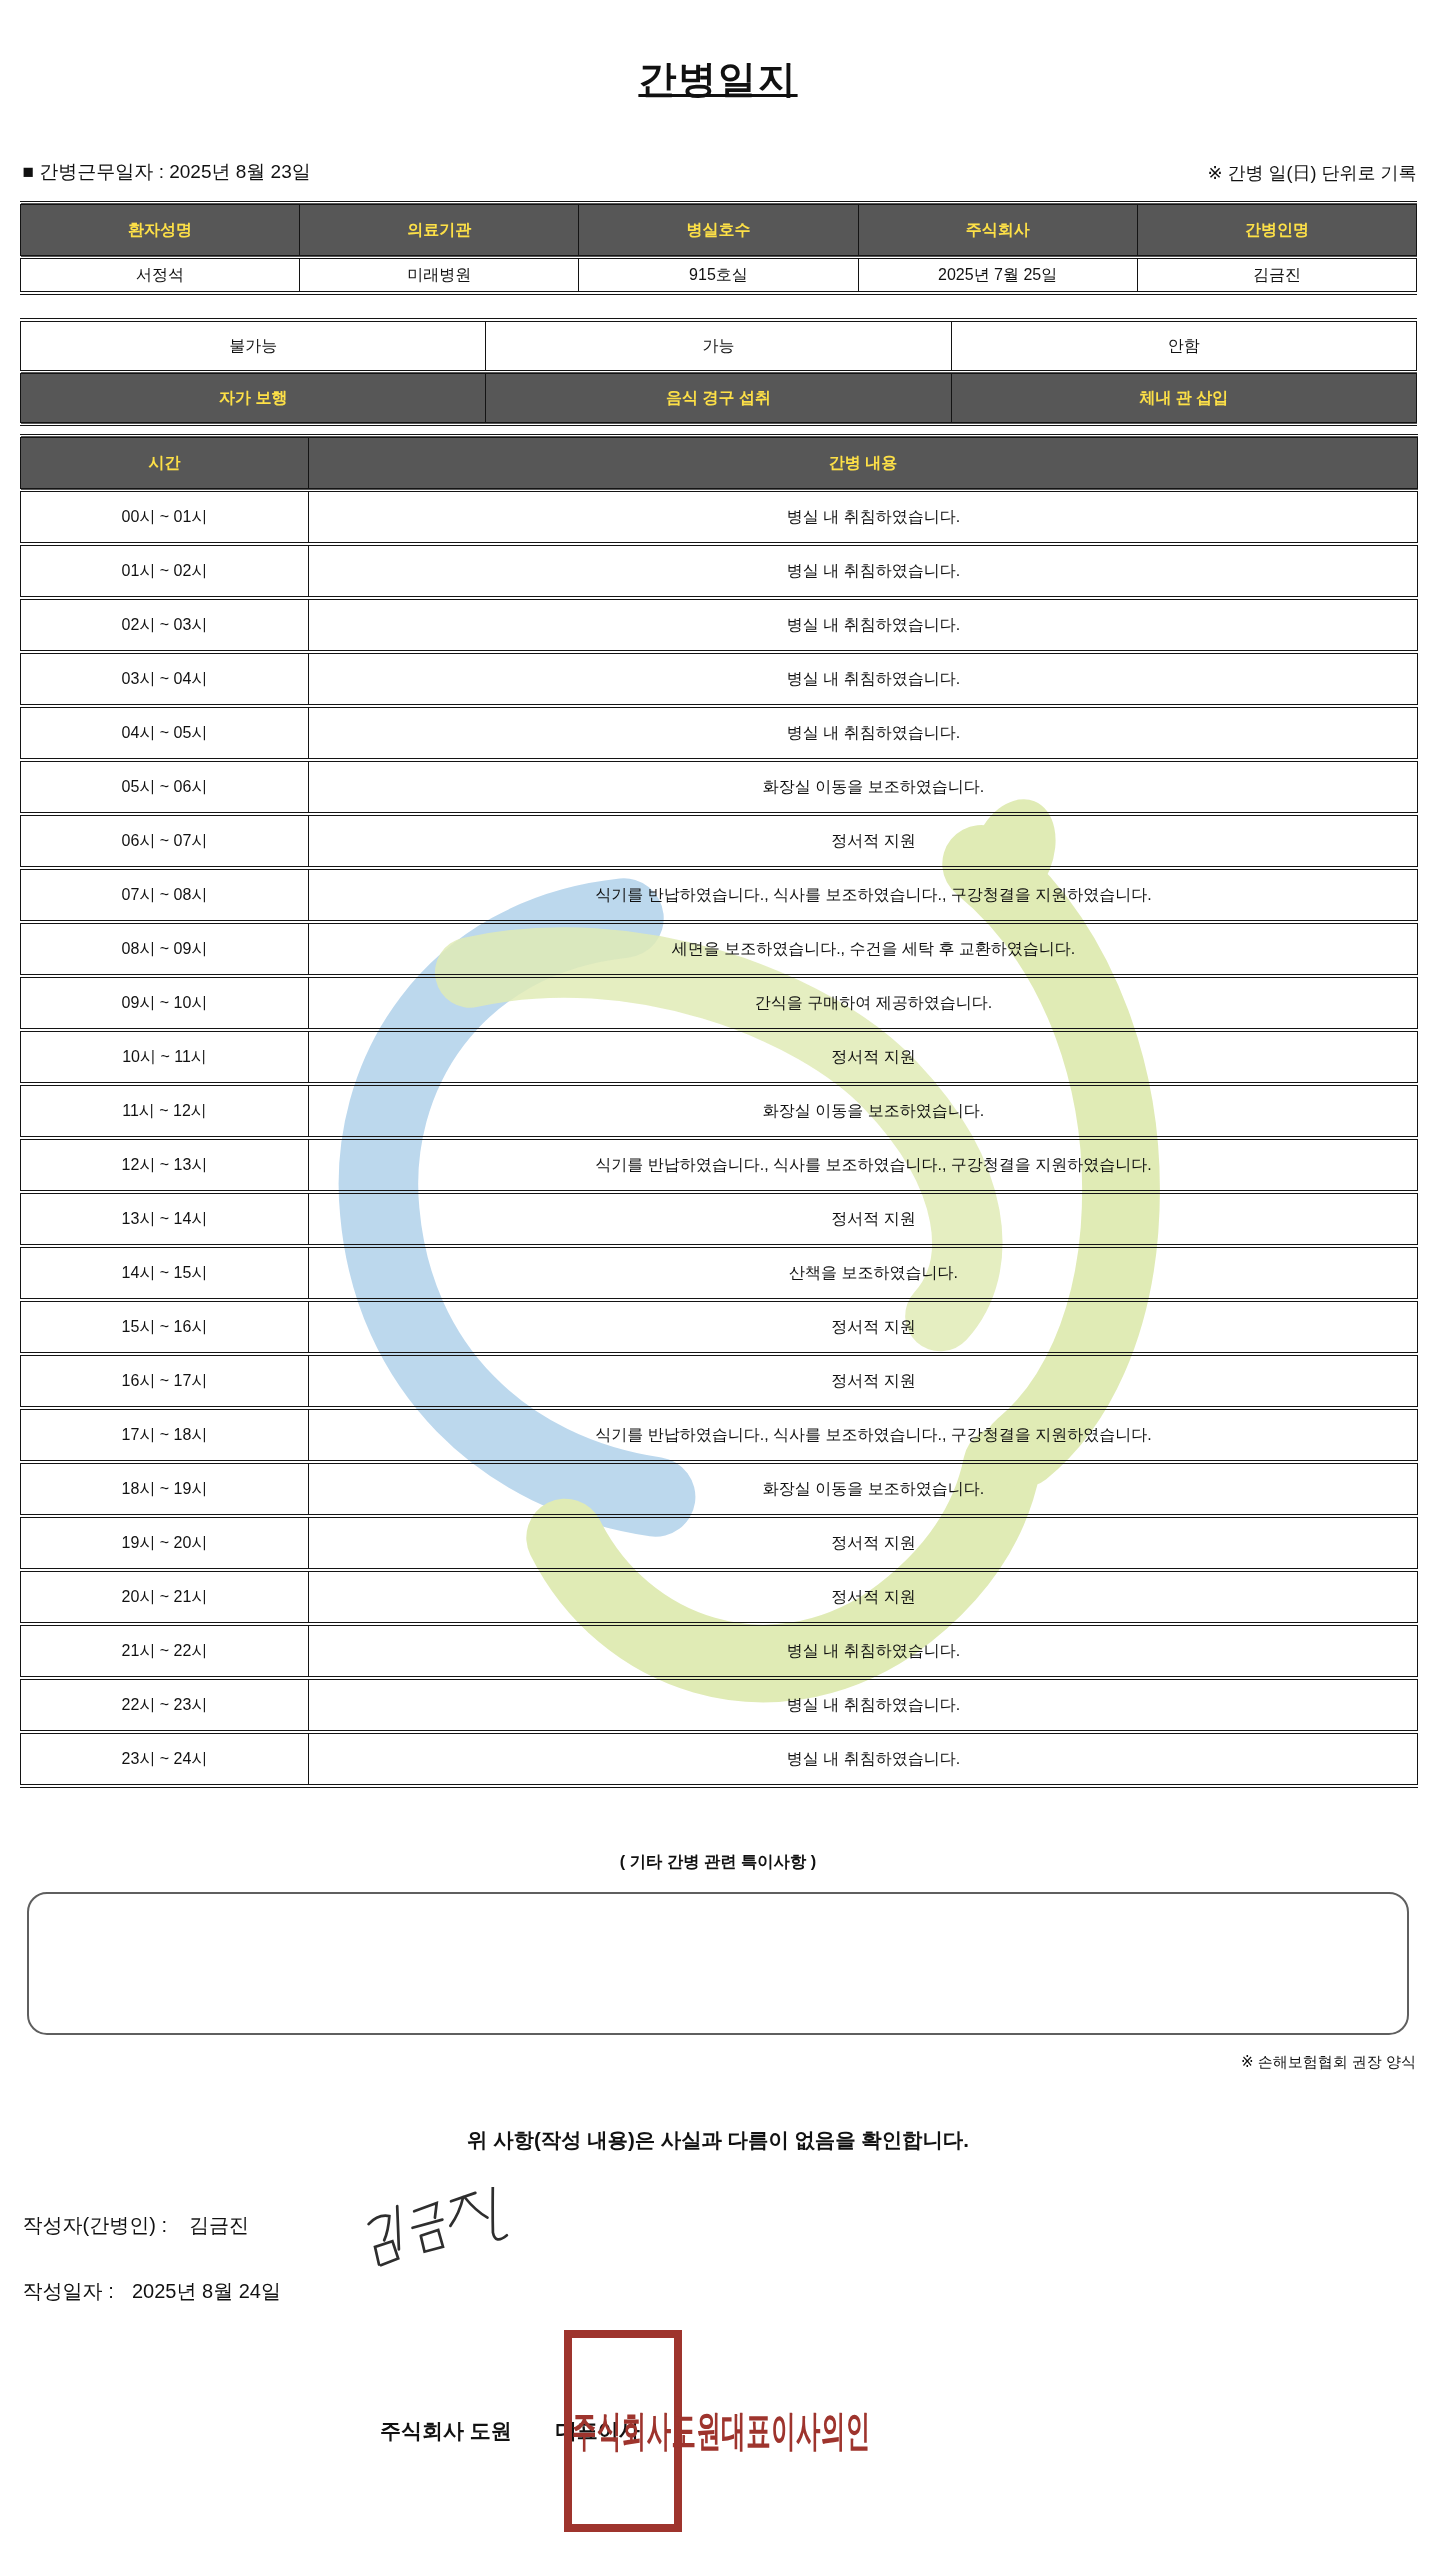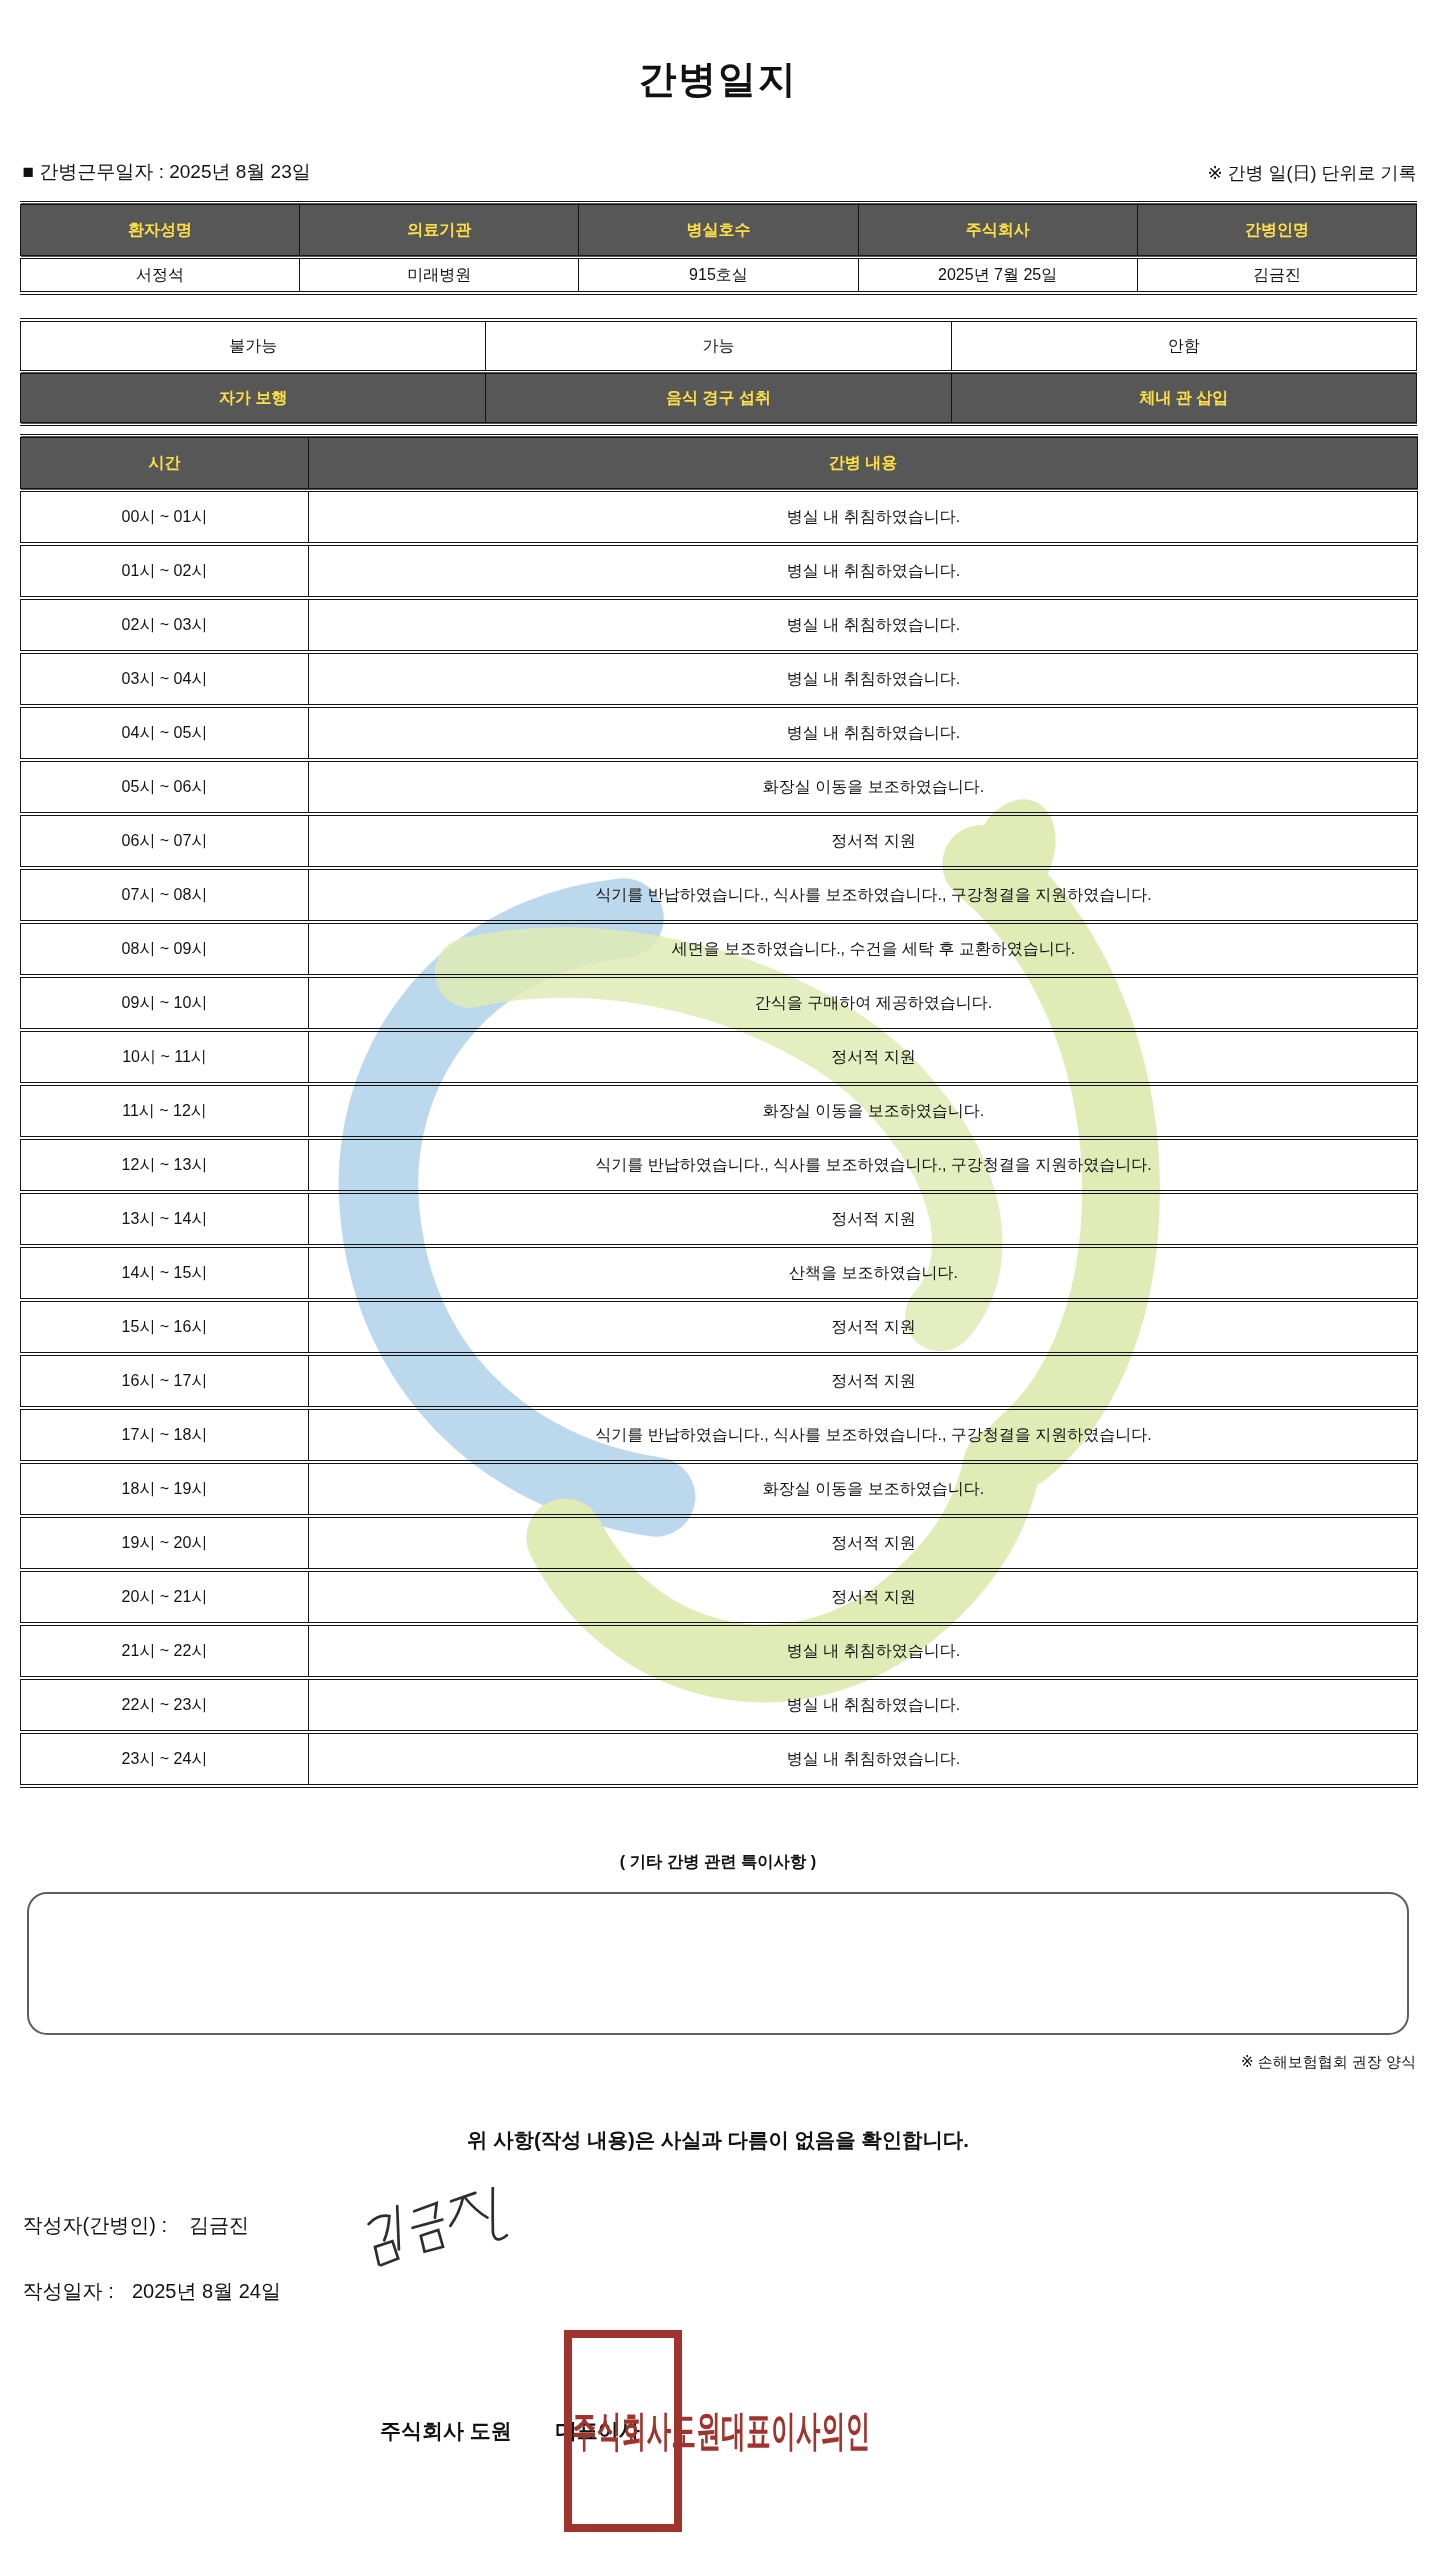--- a/index.html
+++ b/index.html
@@ -7,21 +7,21 @@
   body { font-family:"Liberation Sans","DejaVu Sans",sans-serif; color:#111; }
   .page { position:relative; width:1436px; height:2576px; background:#fff; overflow:hidden; }
 
   
   .watermark { position:absolute; left:0; top:0; width:1436px; height:2576px; z-index:0; pointer-events:none; }
 
   
   .sec { position:absolute; z-index:1; }
 
   .title { left:0; top:54px; width:1436px; text-align:center;
-           font-size:38px; font-weight:700; letter-spacing:1.8px; }
+           font-size:38px; font-weight:700; letter-spacing:1.8px;text-decoration:underline; }
 
   .meta-row { left:22.6px; top:159px; width:1394px; display:flex;
               justify-content:space-between; align-items:flex-end;gap:36px; }
   .meta-left  { font-size:19px; font-weight:400; }
   .meta-right { font-size:18px; }
 
   
   table.doc { border-collapse:collapse; width:1397px; table-layout:fixed;
               background:transparent; }
   table.doc th, table.doc td {

